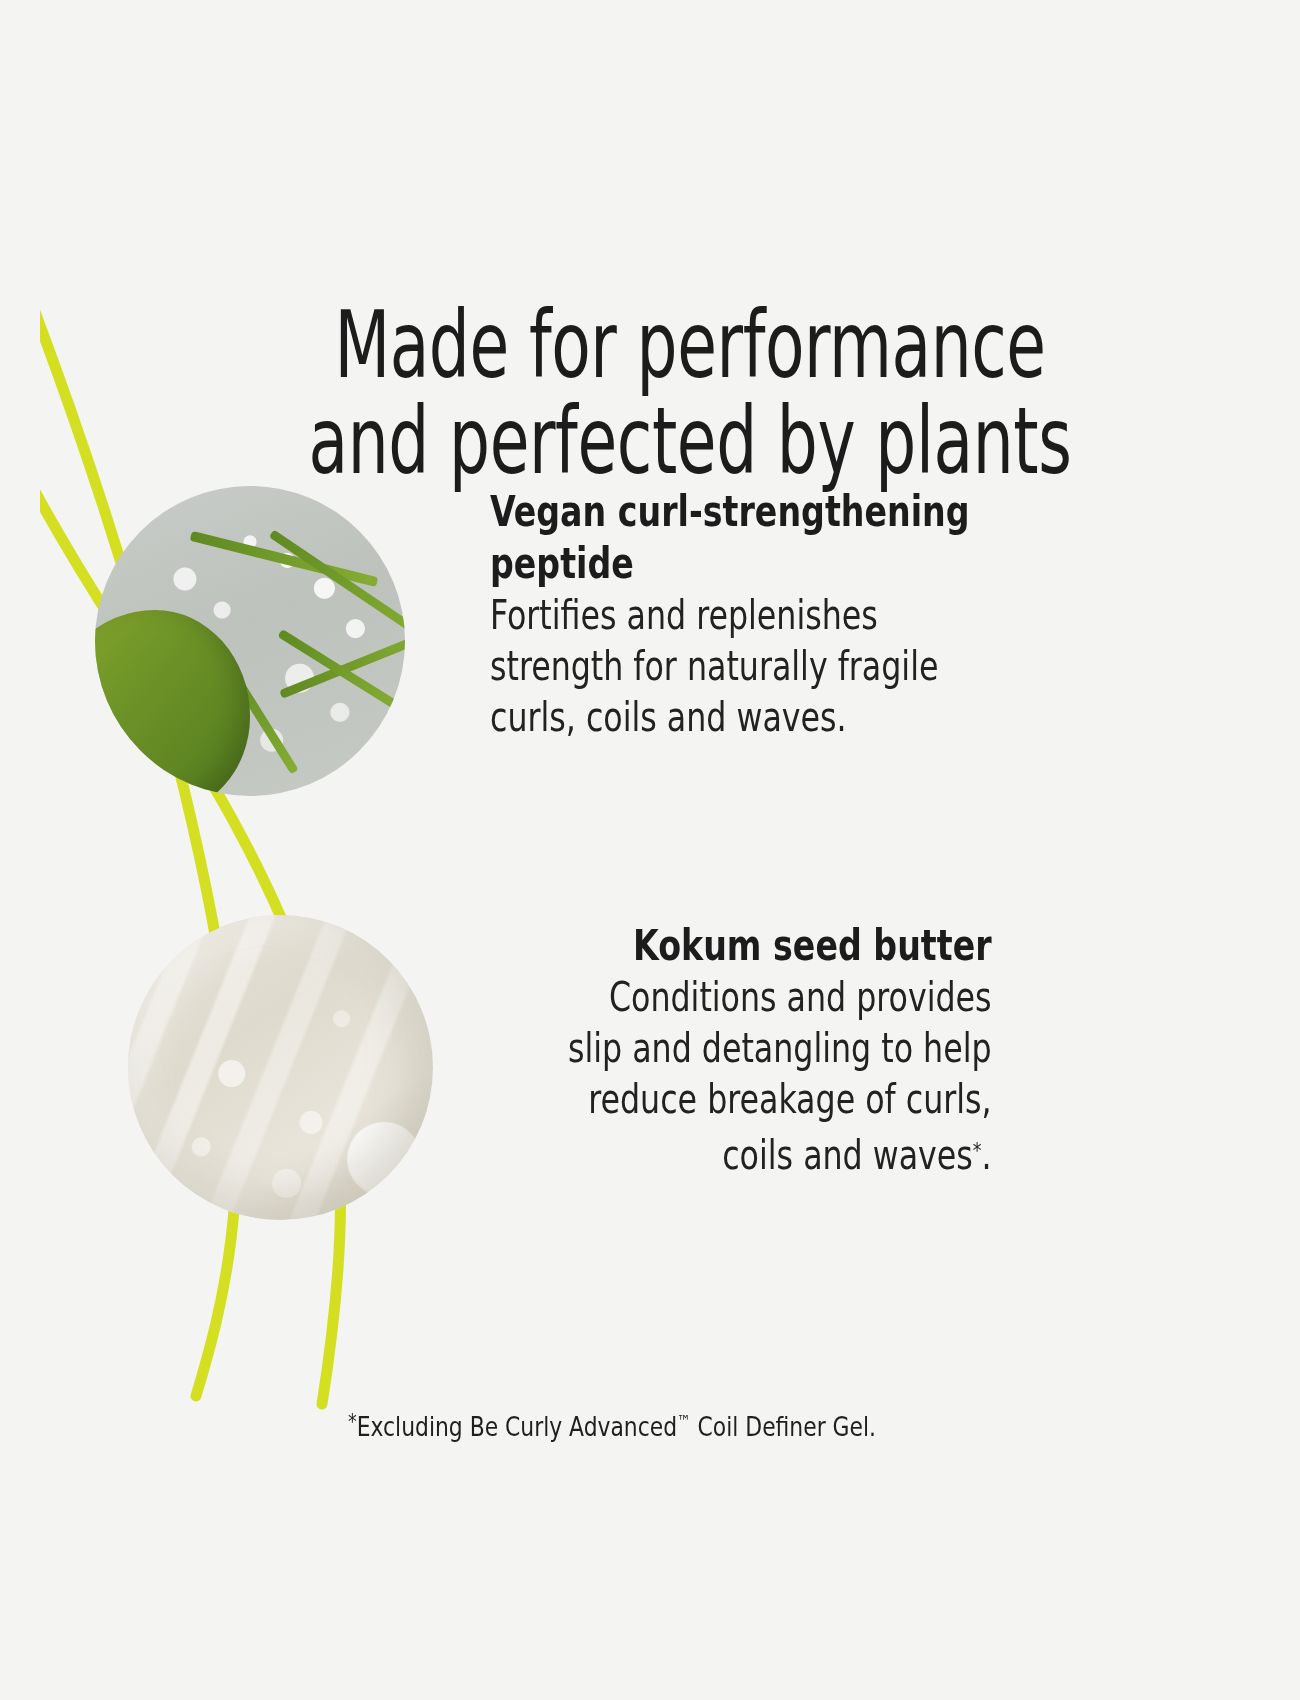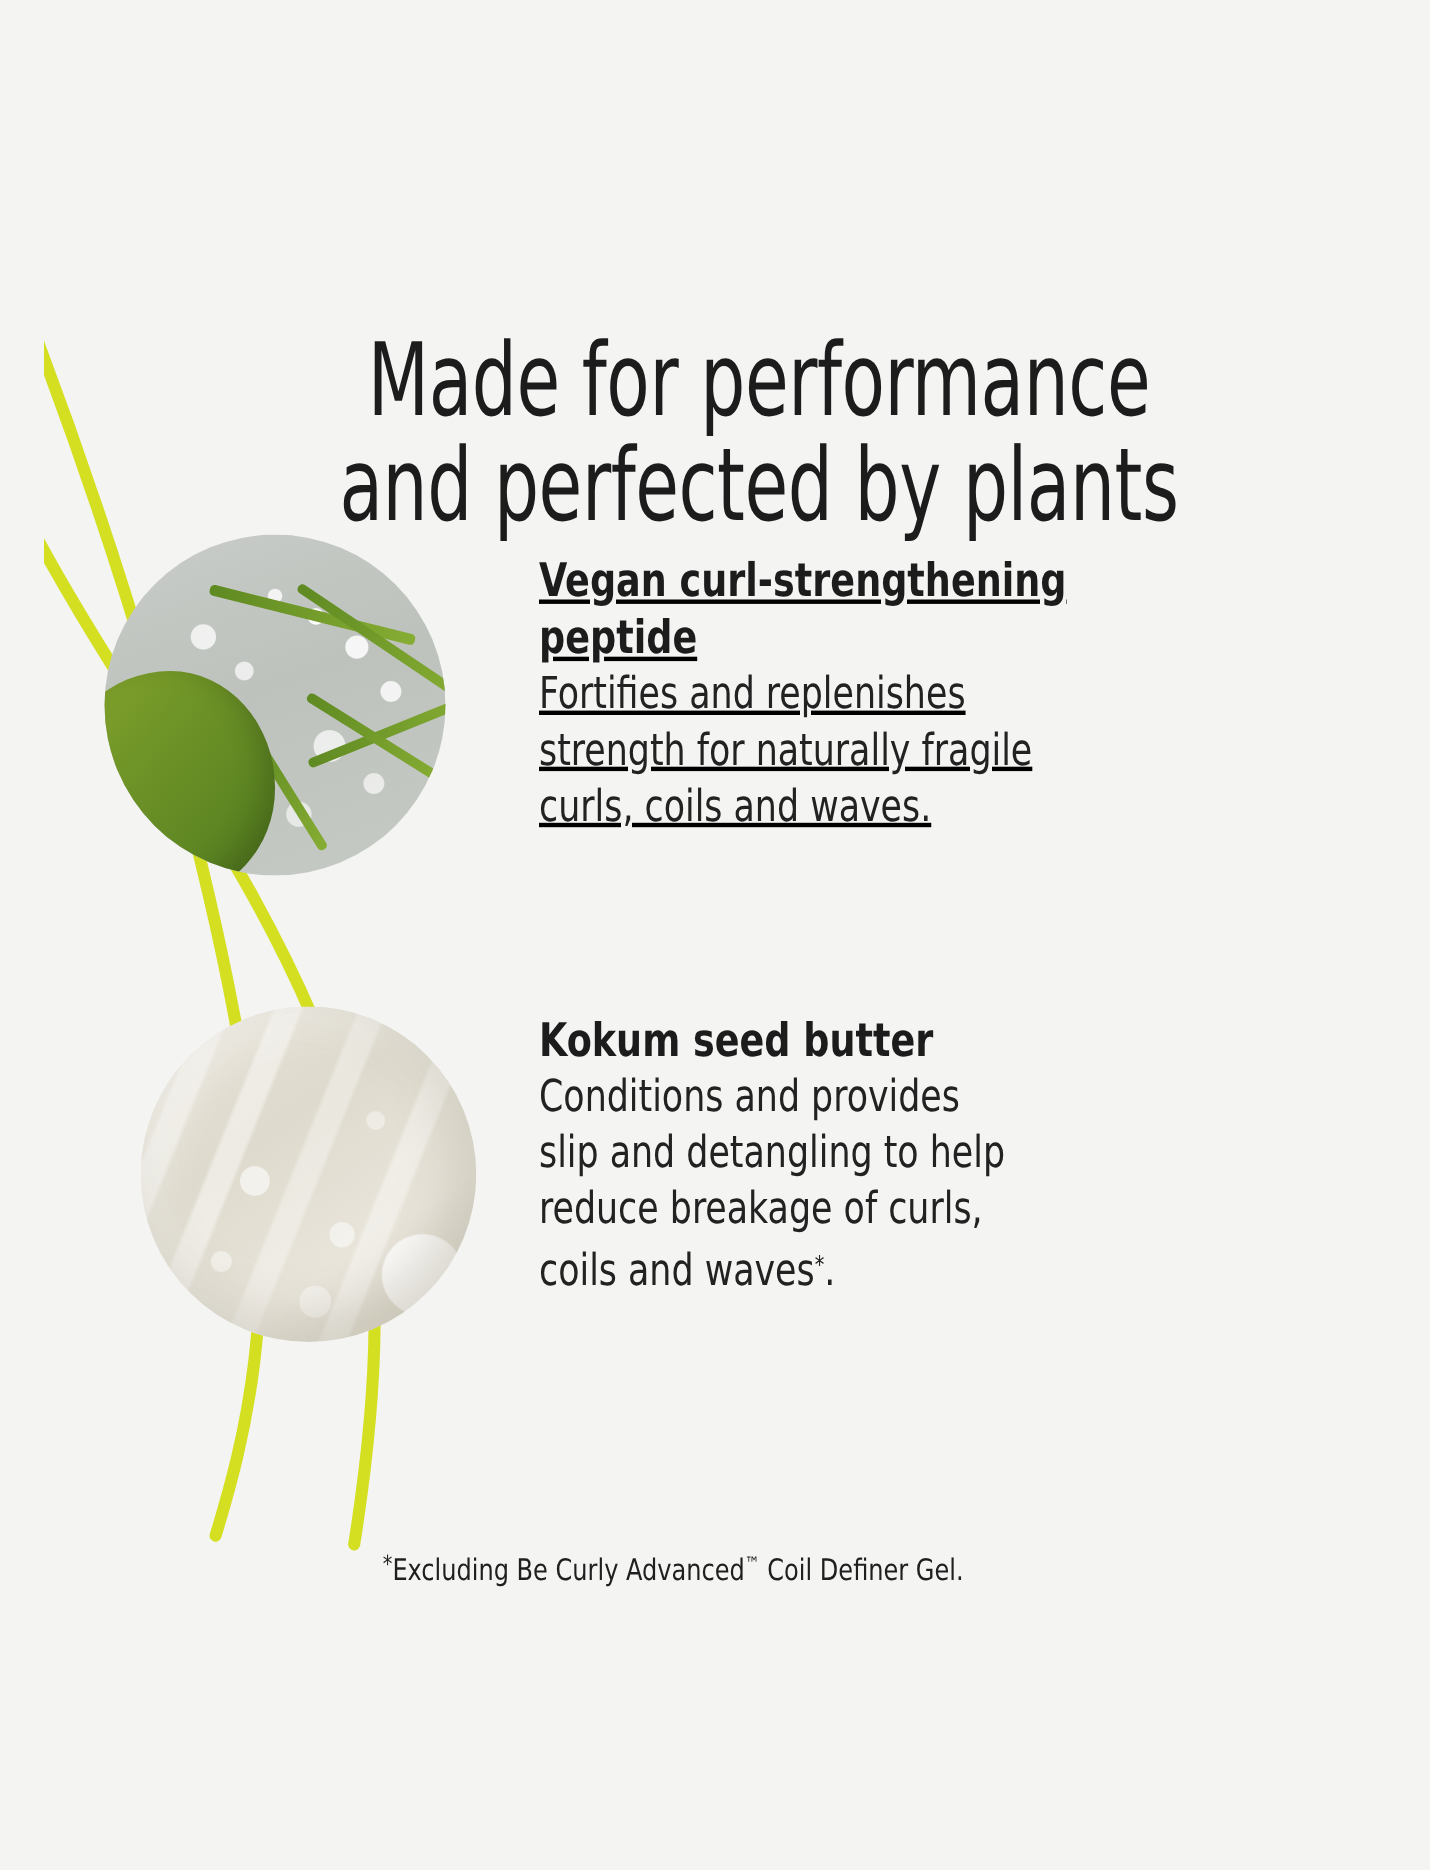--- a/index.html
+++ b/index.html
@@ -139,22 +139,22 @@
     box-shadow: inset -16px -18px 48px rgba(150,142,120,0.32),
                 inset 14px 12px 40px rgba(255,255,255,0.5);
   }
 
   
   .copy {
     position: absolute;
     left: 450px;
     width: 570px;
   }
-  .copy-1 { top: 16px; text-decoration: underline; }
-  .copy-2 { top: 20px; }
+  .copy-1 { top: 0px; }
+  .copy-2 { top: 20px; text-align: right; }
 
   .ing-title {
     font-family: "Liberation Sans Narrow", "DejaVu Sans Condensed", "Liberation Sans", sans-serif;
     font-stretch: condensed;
     font-weight: 700;
     font-size: 42px;
     line-height: 52px;
     color: #1c1c1c;
     margin: 0;
     transform: scaleX(0.88);

